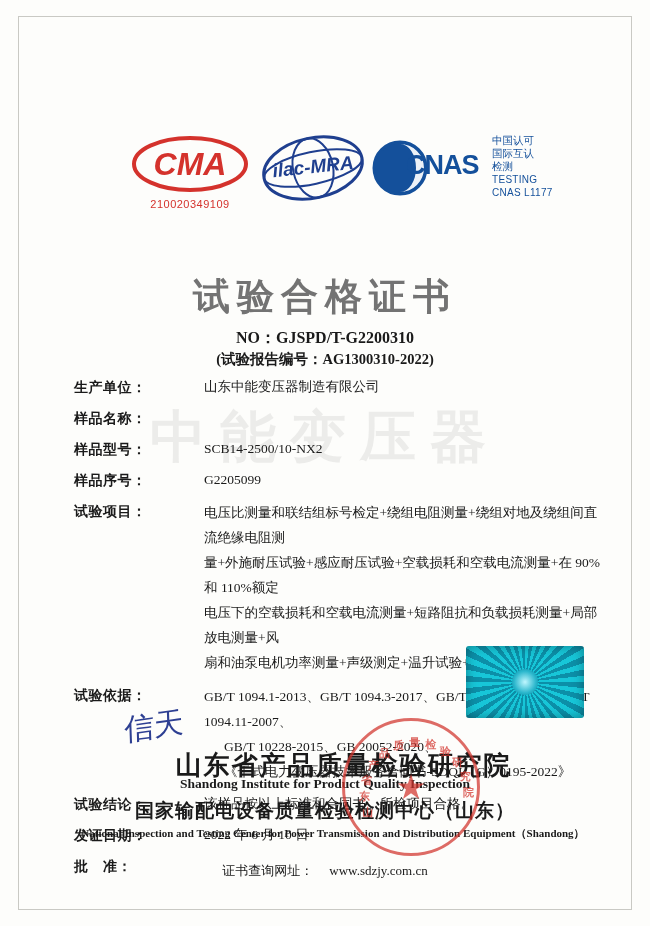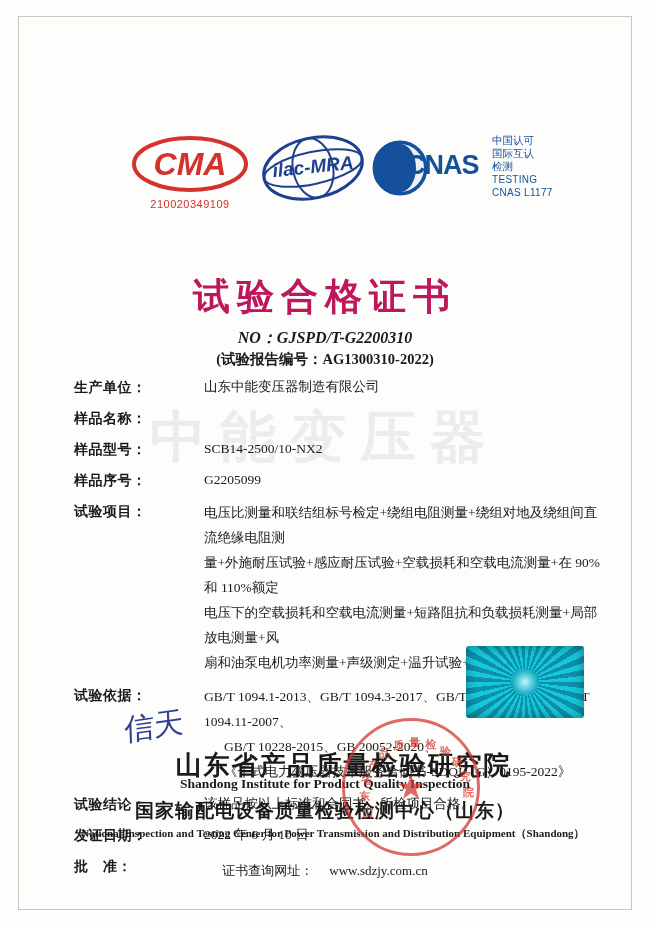--- a/index.html
+++ b/index.html
@@ -131,34 +131,33 @@
   .title {
     position: absolute;
     top: 272px;
     left: 0;
     right: 0;
     text-align: center;
     font-family: "DejaVu Serif", serif;
     font-weight: bold;
     font-size: 37px;
     letter-spacing: 7px;
-    color: #be185d;
+    color: #737373;
     z-index: 4;
   }
   .doc-no {
     position: absolute;
     top: 328px;
     left: 0;
     right: 0;
     text-align: center;
     font-size: 16px;
     font-weight: bold;
     font-family: "Liberation Serif", serif;
     z-index: 4;
-    font-style: italic;
   }
   .report-no {
     position: absolute;
     top: 350px;
     left: 0;
     right: 0;
     text-align: center;
     font-size: 14.5px;
     font-weight: bold;
     z-index: 4;

